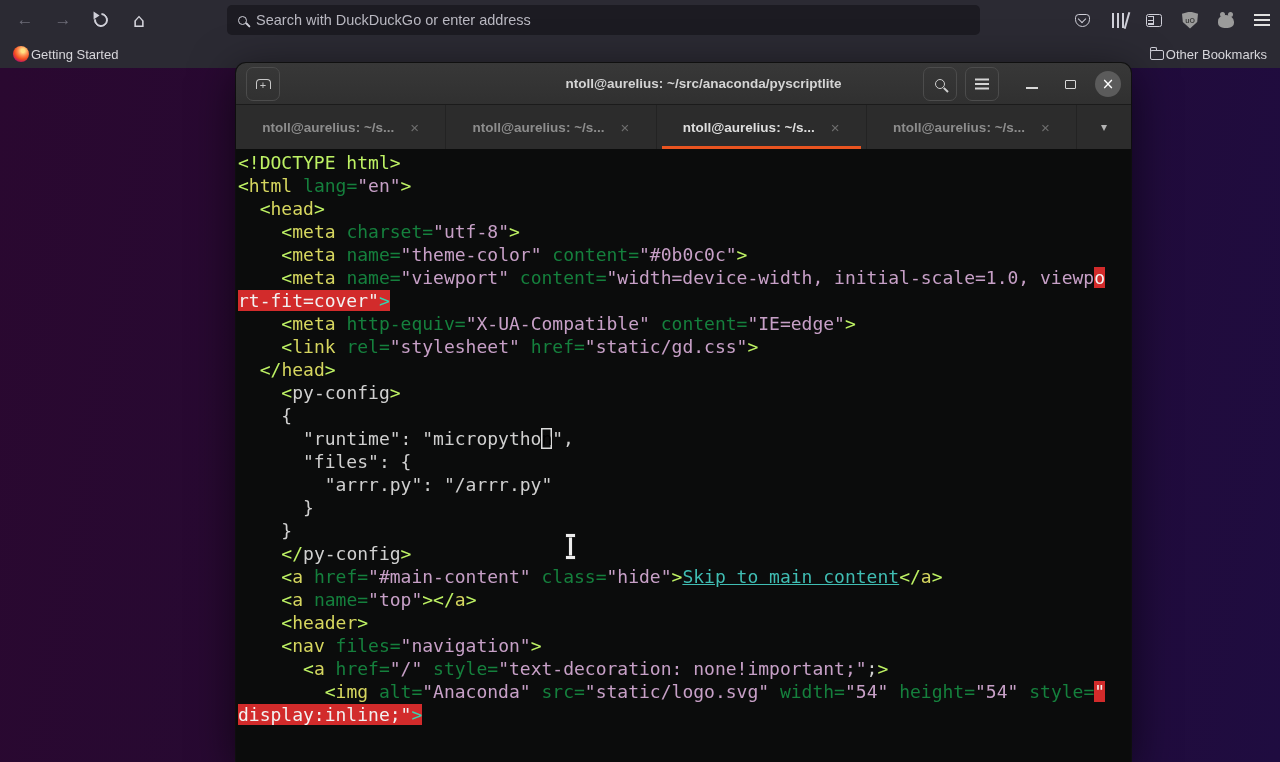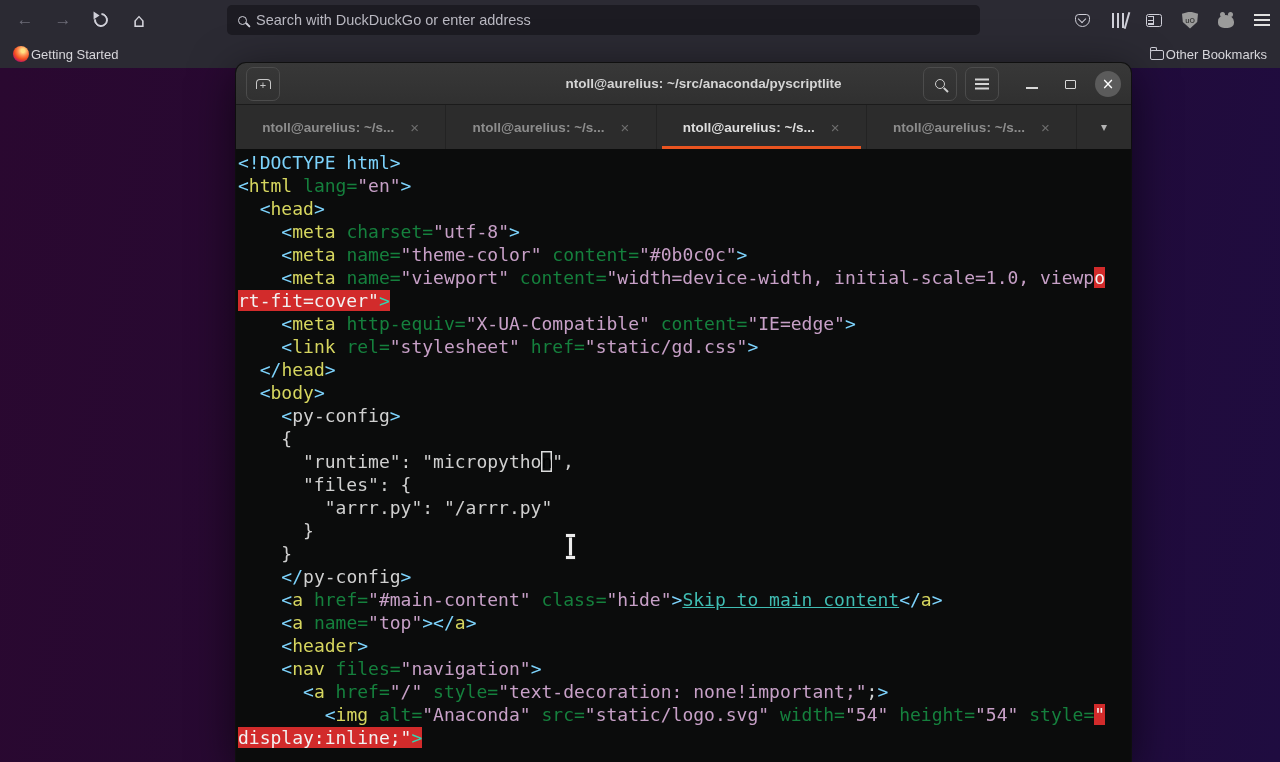--- a/index.html
+++ b/index.html
@@ -104,21 +104,21 @@
   .tab-close { color:#6f6f6f; font-size:15px; font-weight:normal; }
   .tab-dropdown { width:54px; flex:none; display:flex; align-items:center; justify-content:center;
                   color:#b4b4b4; font-size:12px; }
 
   
   .term-screen { padding:2px 0 0 2px; background:#0b0c0c;
                  font-family:"DejaVu Sans Mono","Liberation Mono",monospace;
                  font-size:18px; line-height:23px; }
   .code-line { white-space:pre; height:23px; }
   .tk-pln { color:#d0d0d0; }
-  .tk-br  { color:#7dd3fc;margin-top:40px; }
+  .tk-br  { color:#bef264;margin-top:40px; }
   .tk-tag { color:#d6d65f; }
   .tk-attr{ color:#15803d; }
   .tk-str { color:#c7a0c7; }
   .tk-ttl { color:#d9c6d9; }
   .tk-lnk { color:#40bdb3; text-decoration:underline; }
   .tk-hl  { background:#d22b2b; color:#f2f2f2; }
   .tk-hlb { background:#d22b2b; color:#35d6b0; }
   .tk-cur { box-shadow:inset 0 0 0 1.5px #dcdcdc; }
 
   
@@ -240,21 +240,20 @@
   <div class="code-line"><span class="tk-br">&lt;!DOCTYPE html&gt;</span></div>
       <div class="code-line"><span class="tk-br">&lt;</span><span class="tk-tag">html</span><span class="tk-pln"> </span><span class="tk-attr">lang=</span><span class="tk-str">"en"</span><span class="tk-br">&gt;</span></div>
       <div class="code-line"><span class="tk-pln">  </span><span class="tk-br">&lt;</span><span class="tk-tag">head</span><span class="tk-br">&gt;</span></div>
       <div class="code-line"><span class="tk-pln">    </span><span class="tk-br">&lt;</span><span class="tk-tag">meta</span><span class="tk-pln"> </span><span class="tk-attr">charset=</span><span class="tk-str">"utf-8"</span><span class="tk-br">&gt;</span></div>
       <div class="code-line"><span class="tk-pln">    </span><span class="tk-br">&lt;</span><span class="tk-tag">meta</span><span class="tk-pln"> </span><span class="tk-attr">name=</span><span class="tk-str">"theme-color"</span><span class="tk-pln"> </span><span class="tk-attr">content=</span><span class="tk-str">"#0b0c0c"</span><span class="tk-br">&gt;</span></div>
       <div class="code-line"><span class="tk-pln">    </span><span class="tk-br">&lt;</span><span class="tk-tag">meta</span><span class="tk-pln"> </span><span class="tk-attr">name=</span><span class="tk-str">"viewport"</span><span class="tk-pln"> </span><span class="tk-attr">content=</span><span class="tk-str">"width=device-width, initial-scale=1.0, viewp</span><span class="tk-hl">o</span></div>
       <div class="code-line"><span class="tk-hl">rt-fit=cover"</span><span class="tk-hlb">&gt;</span></div>
       <div class="code-line"><span class="tk-pln">    </span><span class="tk-br">&lt;</span><span class="tk-tag">meta</span><span class="tk-pln"> </span><span class="tk-attr">http-equiv=</span><span class="tk-str">"X-UA-Compatible"</span><span class="tk-pln"> </span><span class="tk-attr">content=</span><span class="tk-str">"IE=edge"</span><span class="tk-br">&gt;</span></div>
       <div class="code-line"><span class="tk-pln">    </span><span class="tk-br">&lt;</span><span class="tk-tag">link</span><span class="tk-pln"> </span><span class="tk-attr">rel=</span><span class="tk-str">"stylesheet"</span><span class="tk-pln"> </span><span class="tk-attr">href=</span><span class="tk-str">"static/gd.css"</span><span class="tk-br">&gt;</span></div>
       <div class="code-line"><span class="tk-pln">  </span><span class="tk-br">&lt;/</span><span class="tk-tag">head</span><span class="tk-br">&gt;</span></div>
-      <div class="code-line"><span class="tk-pln">  </span><span class="tk-br">&lt;</span><span class="tk-tag">body</span><span class="tk-br">&gt;</span></div>
       <div class="code-line"><span class="tk-pln">    </span><span class="tk-br">&lt;</span><span class="tk-pln">py-config</span><span class="tk-br">&gt;</span></div>
       <div class="code-line"><span class="tk-pln">    {</span></div>
       <div class="code-line"><span class="tk-pln">      "runtime": "micropytho</span><span class="tk-cur">n</span><span class="tk-pln">",</span></div>
       <div class="code-line"><span class="tk-pln">      "files": {</span></div>
       <div class="code-line"><span class="tk-pln">        "arrr.py": "/arrr.py"</span></div>
       <div class="code-line"><span class="tk-pln">      }</span></div>
       <div class="code-line"><span class="tk-pln">    }</span></div>
       <div class="code-line"><span class="tk-pln">    </span><span class="tk-br">&lt;/</span><span class="tk-pln">py-config</span><span class="tk-br">&gt;</span></div>
       <div class="code-line"><span class="tk-pln">    </span><span class="tk-br">&lt;</span><span class="tk-tag">a</span><span class="tk-pln"> </span><span class="tk-attr">href=</span><span class="tk-str">"#main-content"</span><span class="tk-pln"> </span><span class="tk-attr">class=</span><span class="tk-str">"hide"</span><span class="tk-br">&gt;</span><span class="tk-lnk">Skip to main content</span><span class="tk-br">&lt;/</span><span class="tk-tag">a</span><span class="tk-br">&gt;</span></div>
       <div class="code-line"><span class="tk-pln">    </span><span class="tk-br">&lt;</span><span class="tk-tag">a</span><span class="tk-pln"> </span><span class="tk-attr">name=</span><span class="tk-str">"top"</span><span class="tk-br">&gt;&lt;/</span><span class="tk-tag">a</span><span class="tk-br">&gt;</span></div>

